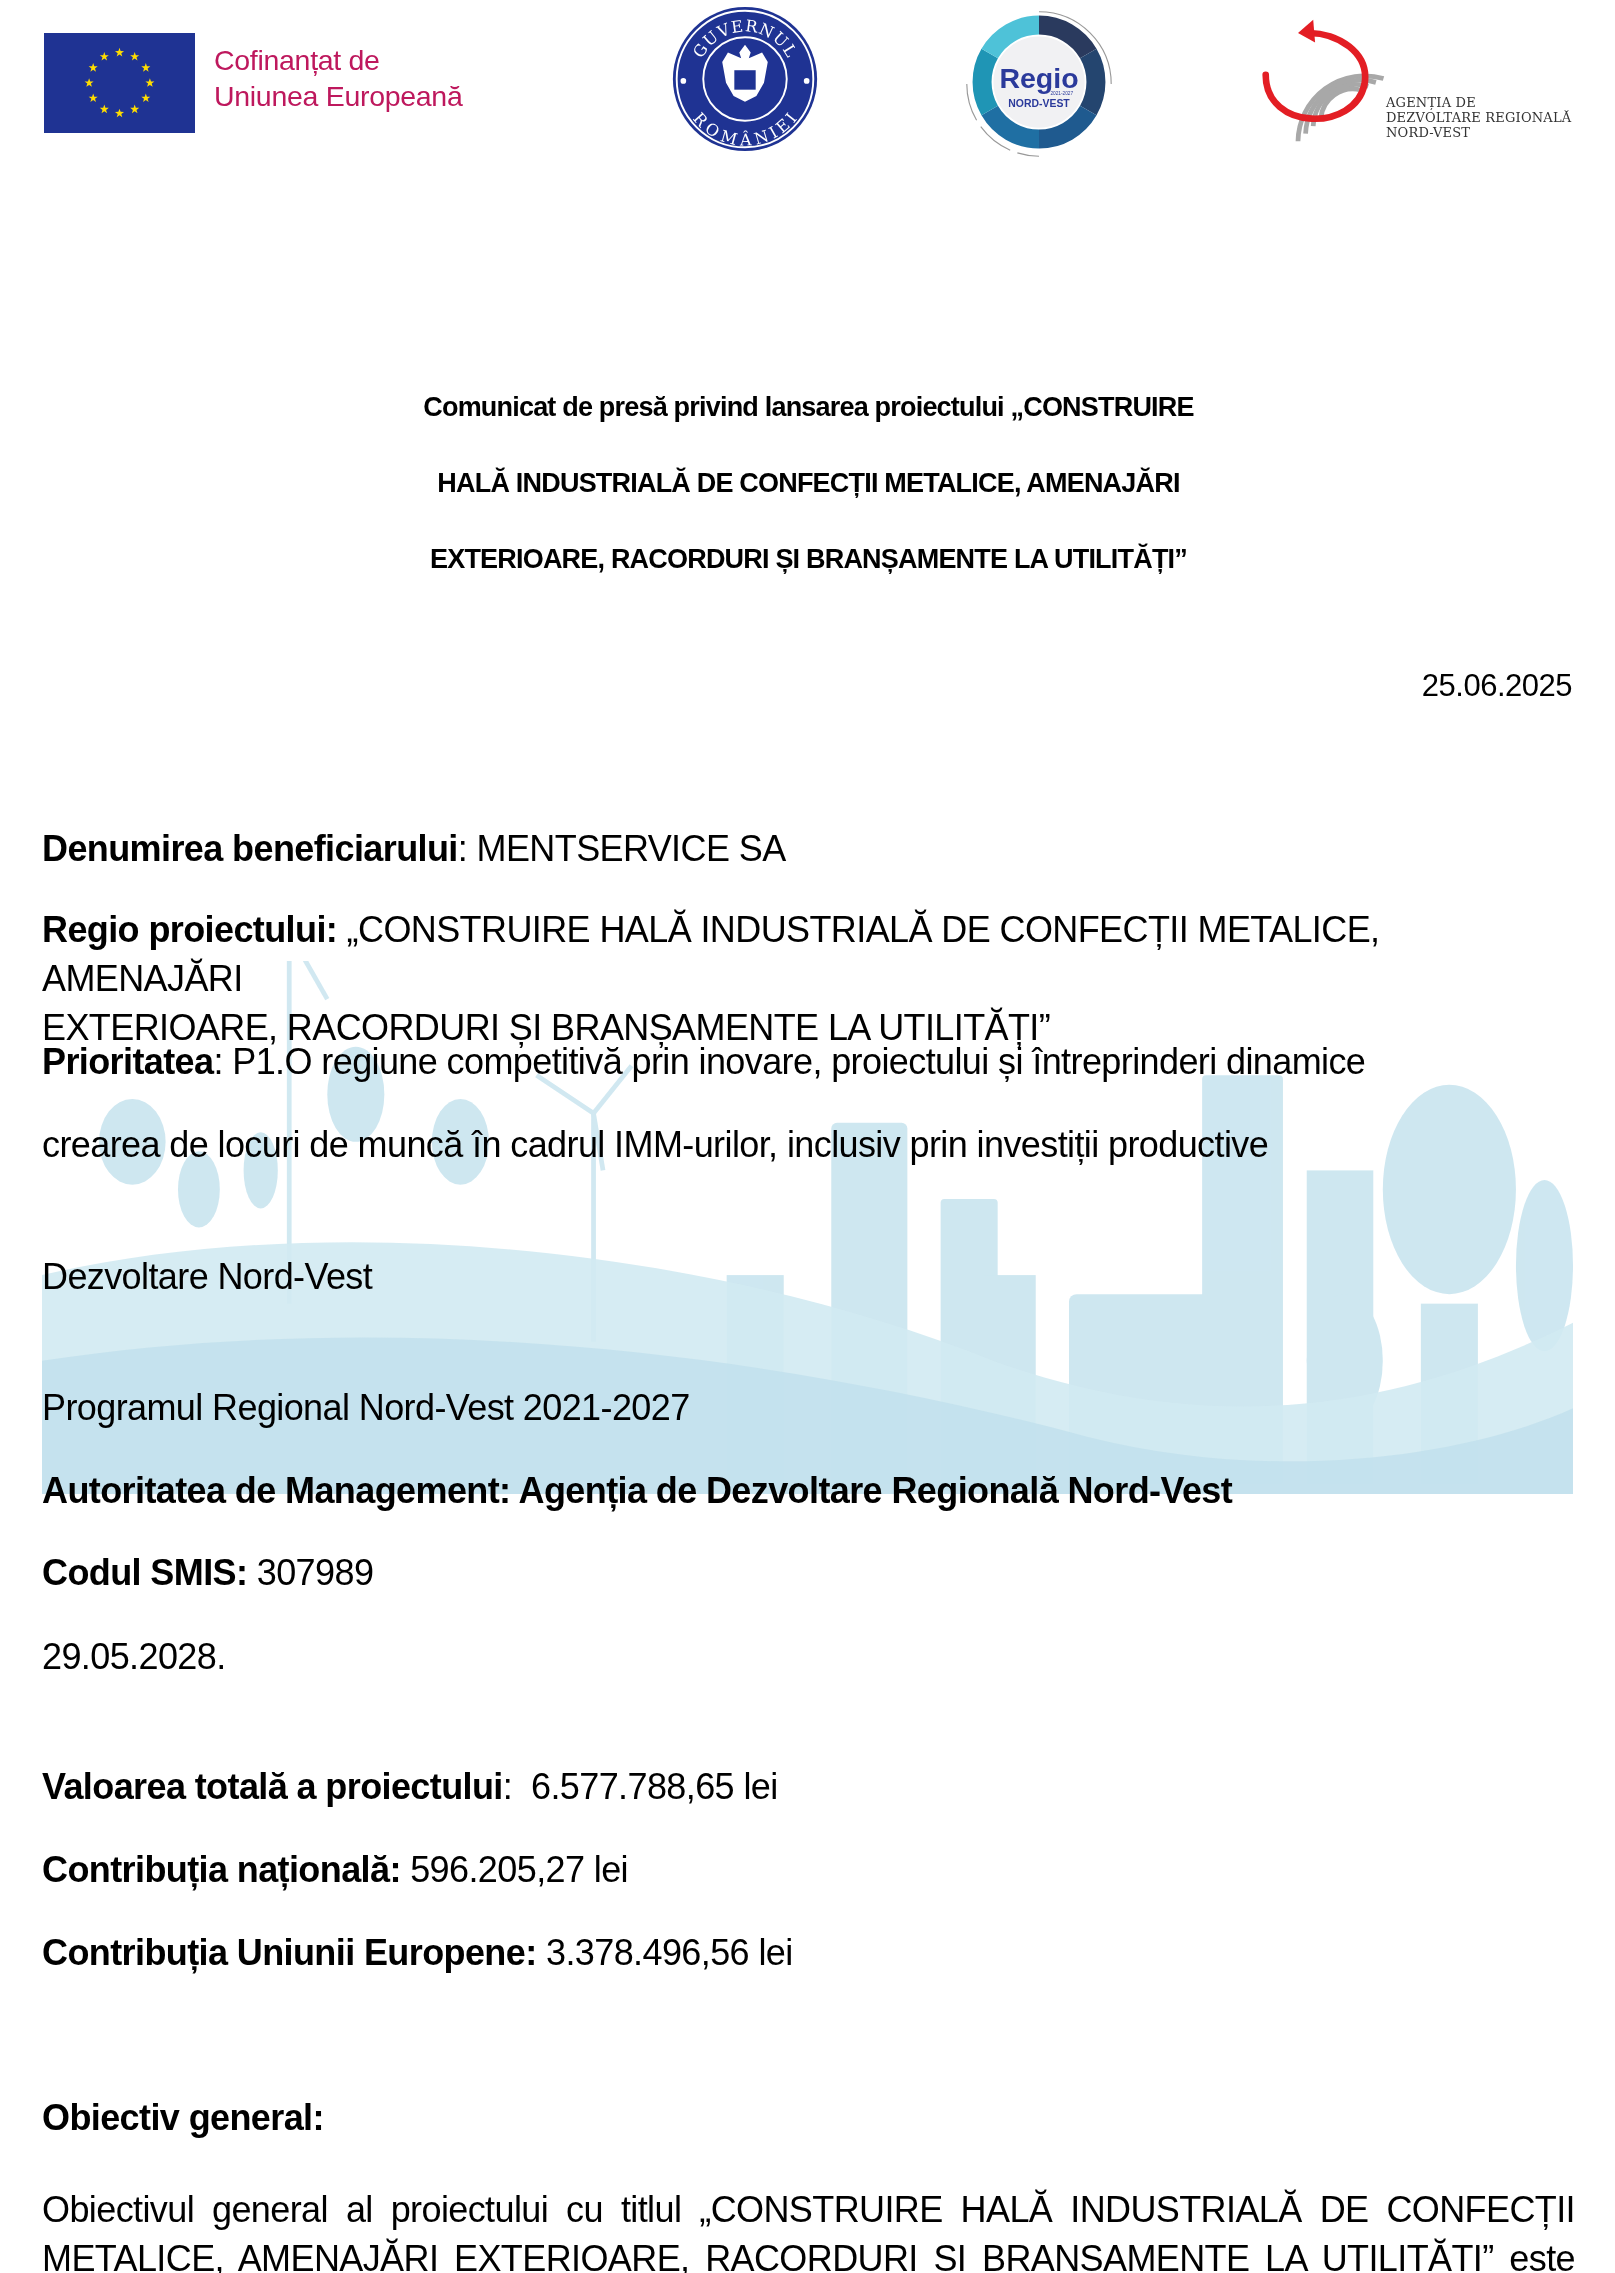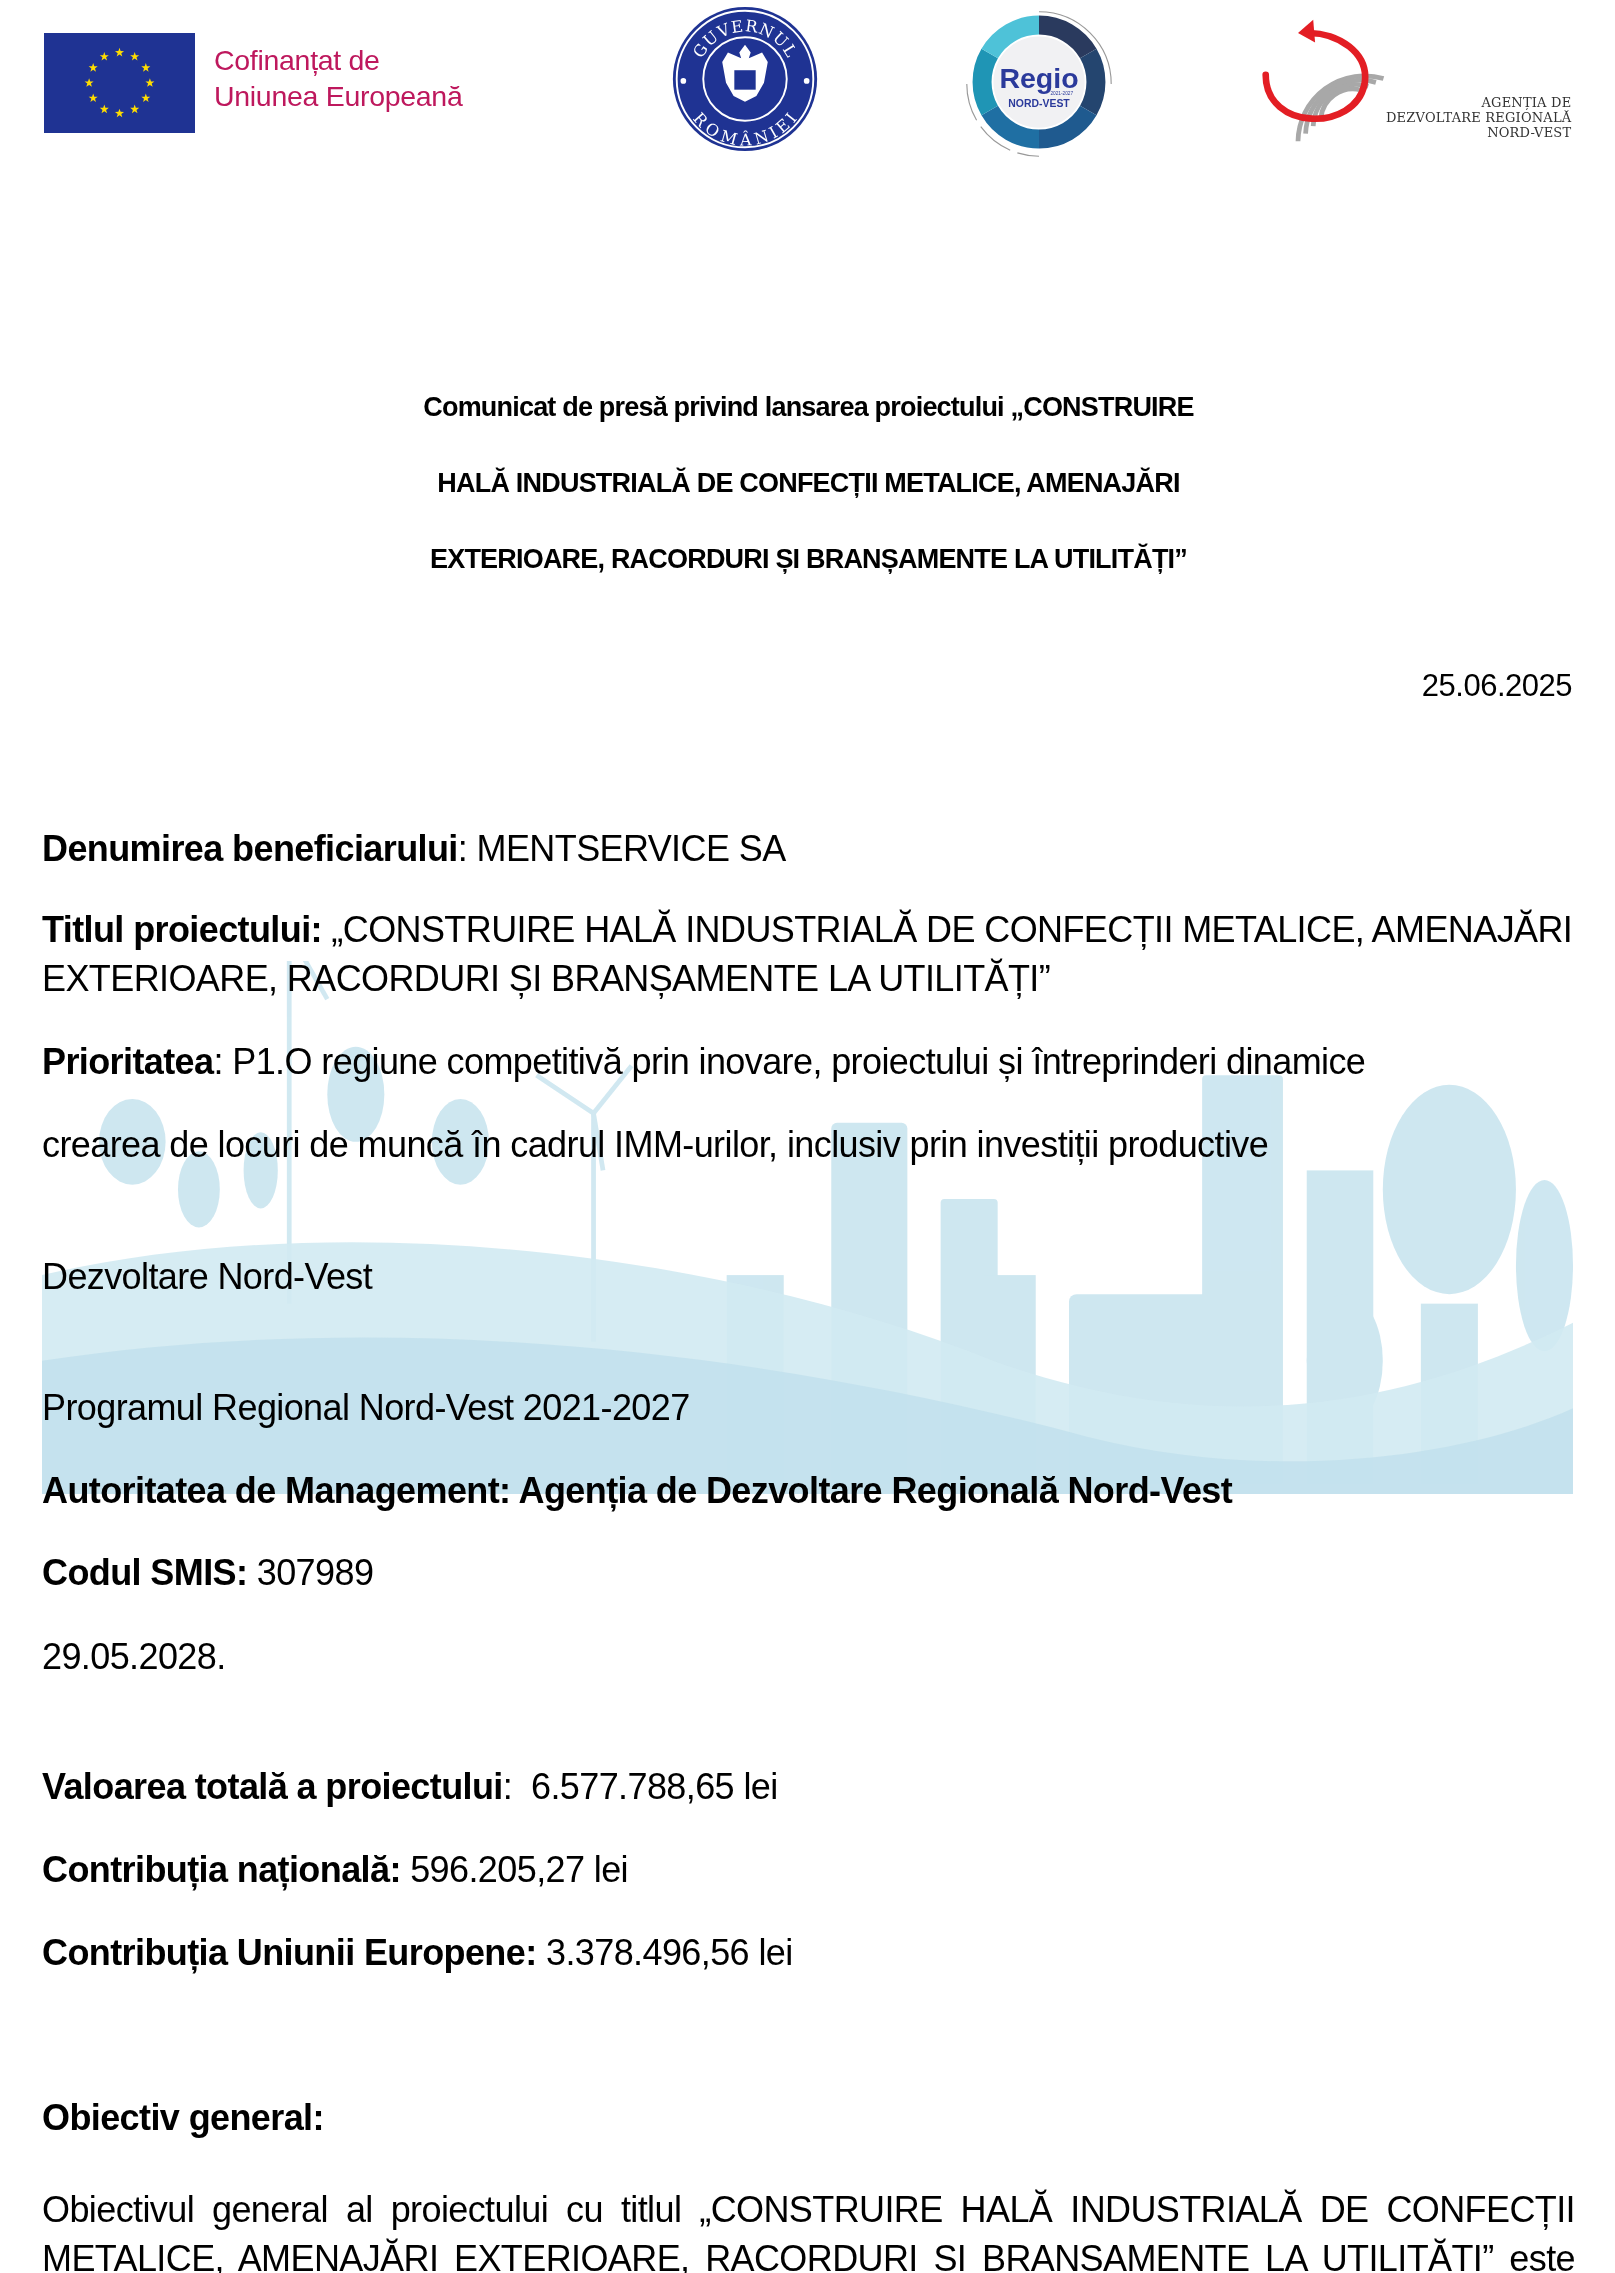--- a/index.html
+++ b/index.html
@@ -8,21 +8,21 @@
 
   
   .eu-flag { position: absolute; left: 44px; top: 33px; width: 151px; height: 100px; background: #1f3393; }
   .eu-flag svg { width: 100%; height: 100%; }
   .eu-text { position: absolute; left: 214px; top: 42px; color: #be185d; font-weight: normal;
              font-size: 28.5px; line-height: 36px; letter-spacing: -0.3px; }
   .gov-logo { position: absolute; left: 671px; top: 4.8px; width: 148px; height: 148px; }
   .regio-logo { position: absolute; left: 963px; top: 3.8px; width: 152px; height: 160px; }
   .adr-logo { position: absolute; left: 1260px; top: 7.6px; width: 133px; height: 143px; }
   .adr-text { position: absolute; left: 1386px; top: 95px; color: #333; font-family: "DejaVu Serif", serif;
-              font-size: 13px; line-height: 15px; letter-spacing: 0.2px; text-align: right; }
+              font-size: 13px; line-height: 15px; letter-spacing: 0.2px; }
 
   
   .watermark { position: absolute; left: 42px; top: 961px; width: 1531px; height: 533px; }
 
   
   .title { position: absolute; left: 57px; width: 1503px; top: 369px; text-align: center;
            font-weight: bold; font-size: 27px; line-height: 76px; letter-spacing: -0.8px; }
   .date { position: absolute; right: 44px; top: 628px; font-size: 31px; letter-spacing: -0.5px; margin-top: 40px; }
 
   
@@ -160,21 +160,21 @@
   <div>HALĂ INDUSTRIALĂ DE CONFECȚII METALICE, AMENAJĂRI</div>
   <div>EXTERIOARE, RACORDURI ȘI BRANȘAMENTE LA UTILITĂȚI”</div>
 </div>
 <div class="date">25.06.2025</div>
 
 <div class="field" style="top:824px">
   <b>Denumirea beneficiarului</b><span>: </span><span>MENTSERVICE SA</span>
 </div>
 
 <div class="field" style="top:905px">
-  <div><b>Titlul proiectului:</b><span> „CONSTRUIRE HALĂ INDUSTRIALĂ DE CONFECȚII METALICE, AMENAJĂRI</span></div>
+  <div><b>Regio proiectului:</b><span> „CONSTRUIRE HALĂ INDUSTRIALĂ DE CONFECȚII METALICE, AMENAJĂRI</span></div>
   <div>EXTERIOARE, RACORDURI ȘI BRANȘAMENTE LA UTILITĂȚI”</div>
 </div>
 
 <div class="field" style="top:1037px">
   <b>Prioritatea</b><span>: </span><span>P1.O regiune competitivă prin inovare, proiectului și întreprinderi dinamice</span>
 </div>
 
 <div class="field" style="top:1120px">
   <div>crearea de locuri de muncă în cadrul IMM-urilor, inclusiv prin investiții productive</div>
 </div>

